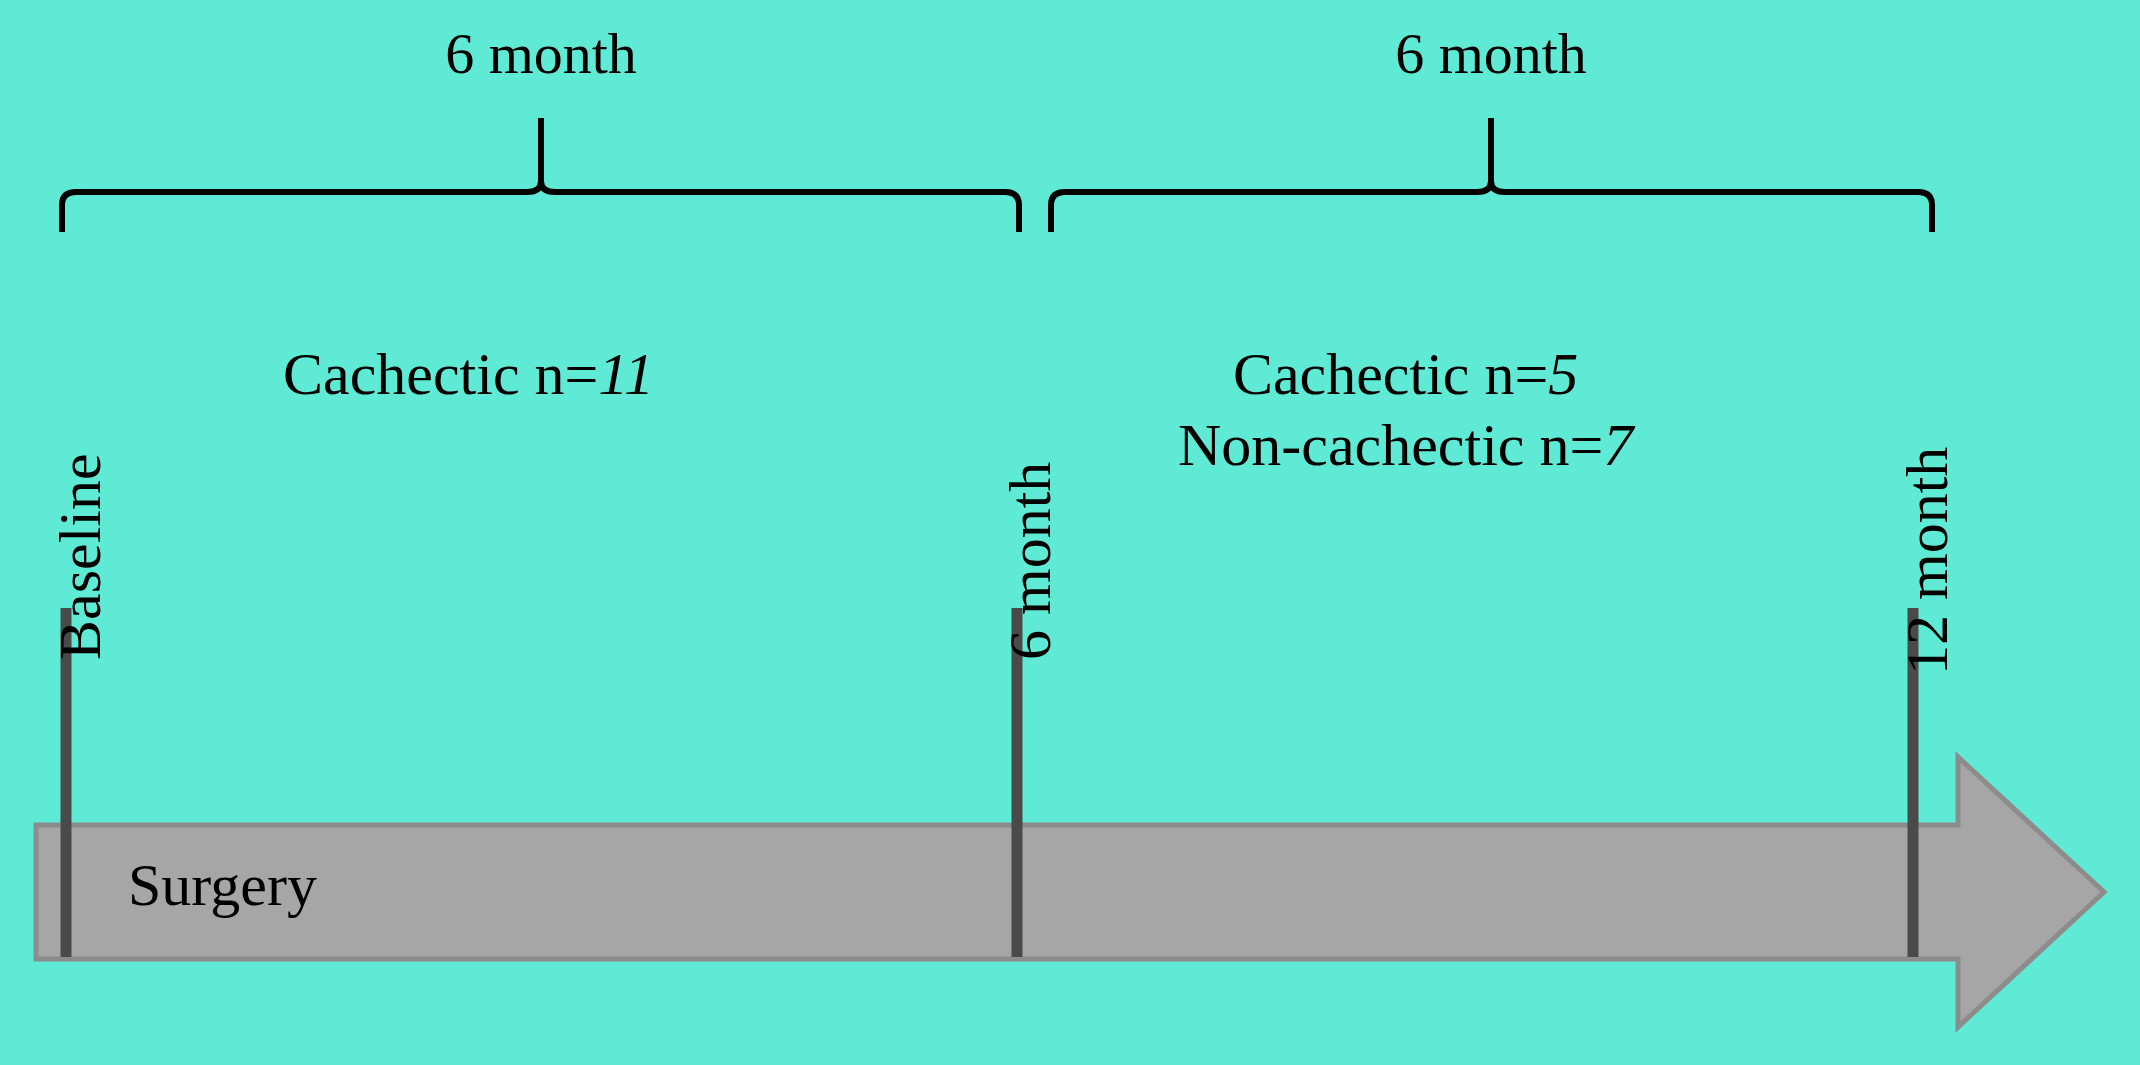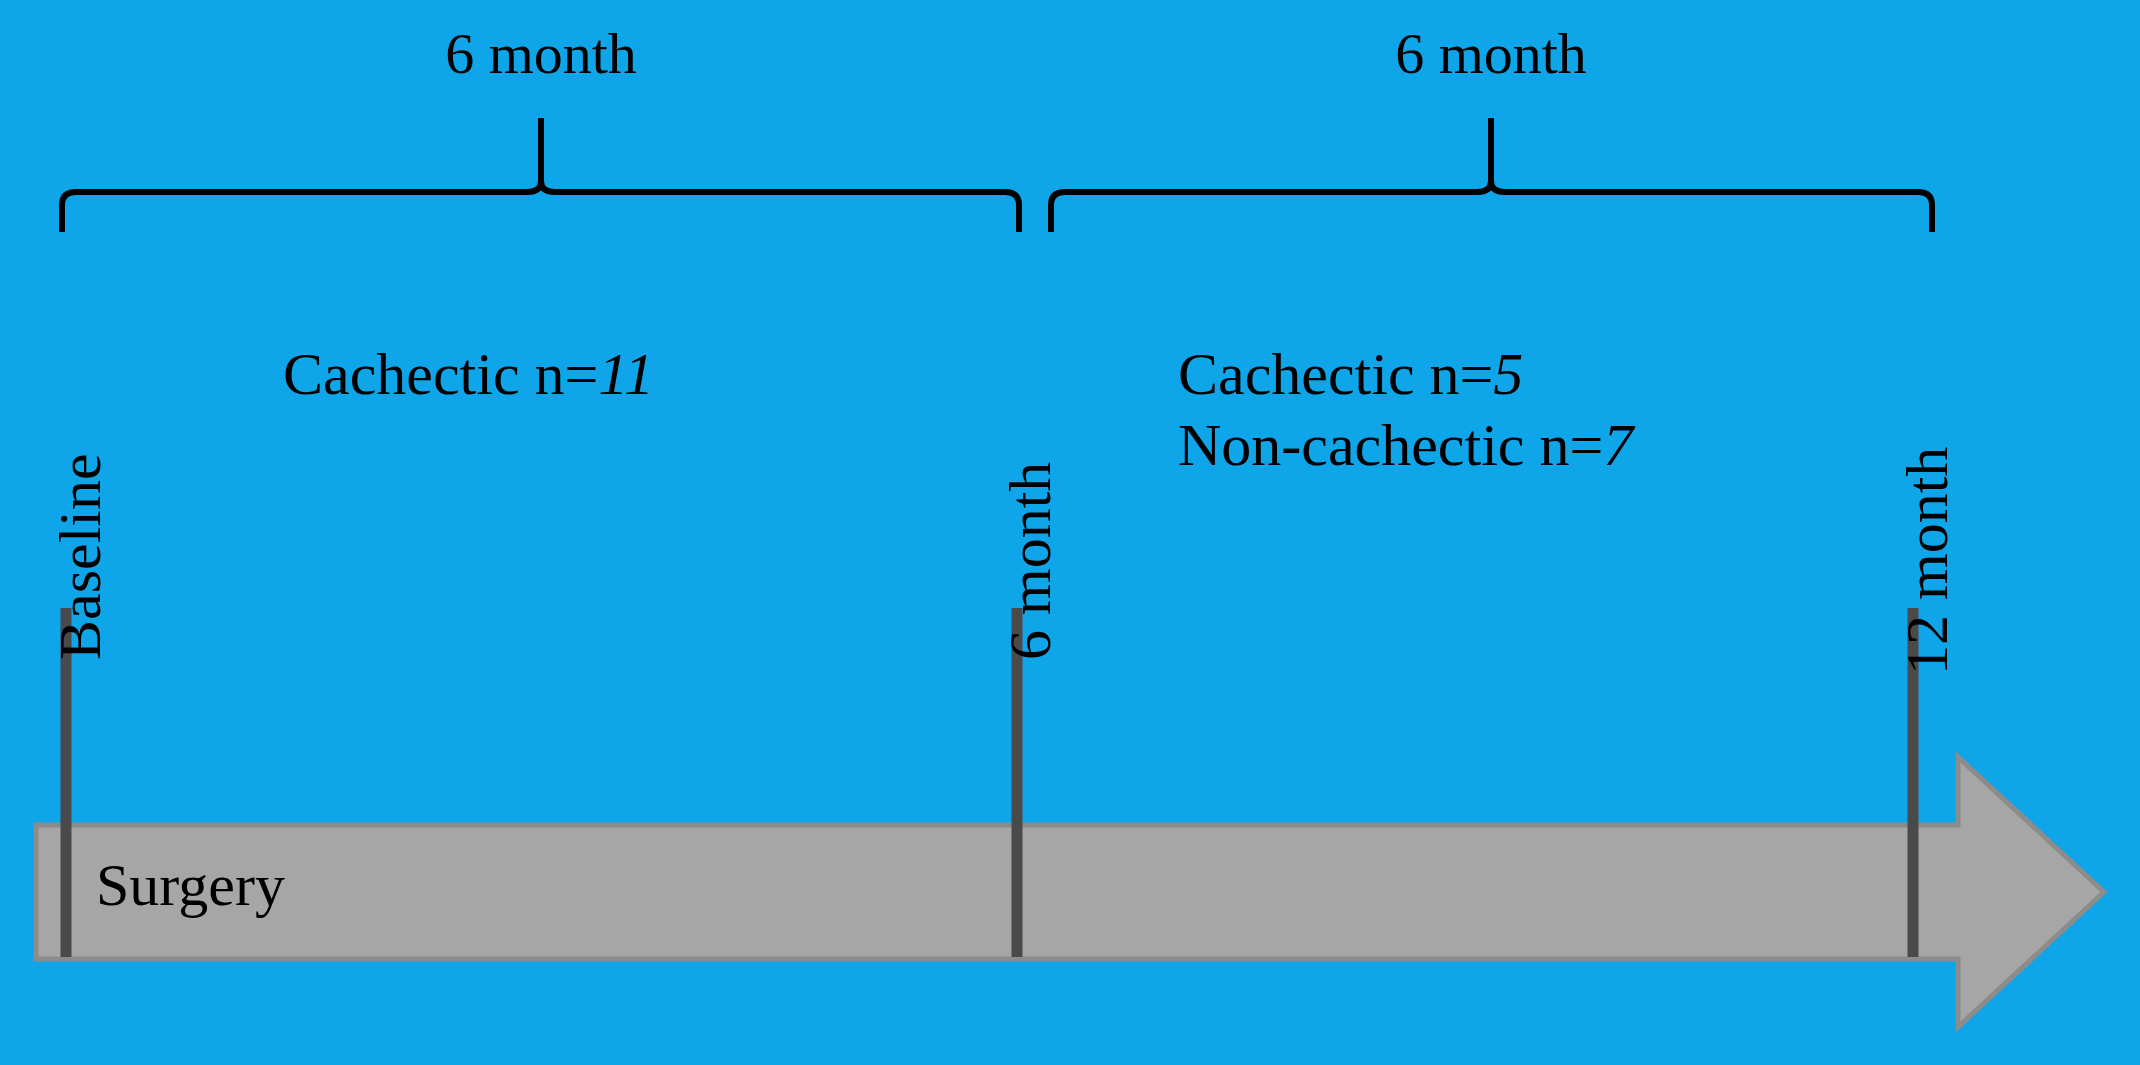--- a/index.html
+++ b/index.html
@@ -7,21 +7,21 @@
     padding: 0;
     background: #ffffff;
   }
   body {
     font-family: "Liberation Serif", "DejaVu Serif", serif;
   }
   #figure {
     position: relative;
     width: 2140px;
     height: 1065px;
-    background: #0ea5e9;
+    background: #5eead4;
     overflow: hidden;
   }
   .layer {
     position: absolute;
     left: 0;
     top: 0;
     width: 2140px;
     height: 1065px;
   }
   .txt {
@@ -47,20 +47,21 @@
   
   .group-block {
     position: absolute;
     font-size: 60px;
     line-height: 1.18;
     color: #000000;
     white-space: nowrap;
   }
   .group-line {
     display: block;
+    text-align: center;
   }
   .group-line .nval {
     font-style: italic;
   }
 
   
   .surgery-label {
     font-size: 60px;
     color: #000000;
   }
@@ -127,15 +128,15 @@
 
   <div class="group-block" style="left:1165px; top:339px;margin-left:13px;">
     <span class="group-line">
       <span>Cachectic n=</span><span class="nval">5</span>
     </span>
     <span class="group-line">
       <span>Non-cachectic n=</span><span class="nval">7</span>
     </span>
   </div>
 
-  <div class="txt surgery-label" style="left:96px; top:855px;">Surgery</div>
+  <div class="txt surgery-label" style="left:128px; top:855px;">Surgery</div>
 
 </div>
 
 </body></html>

